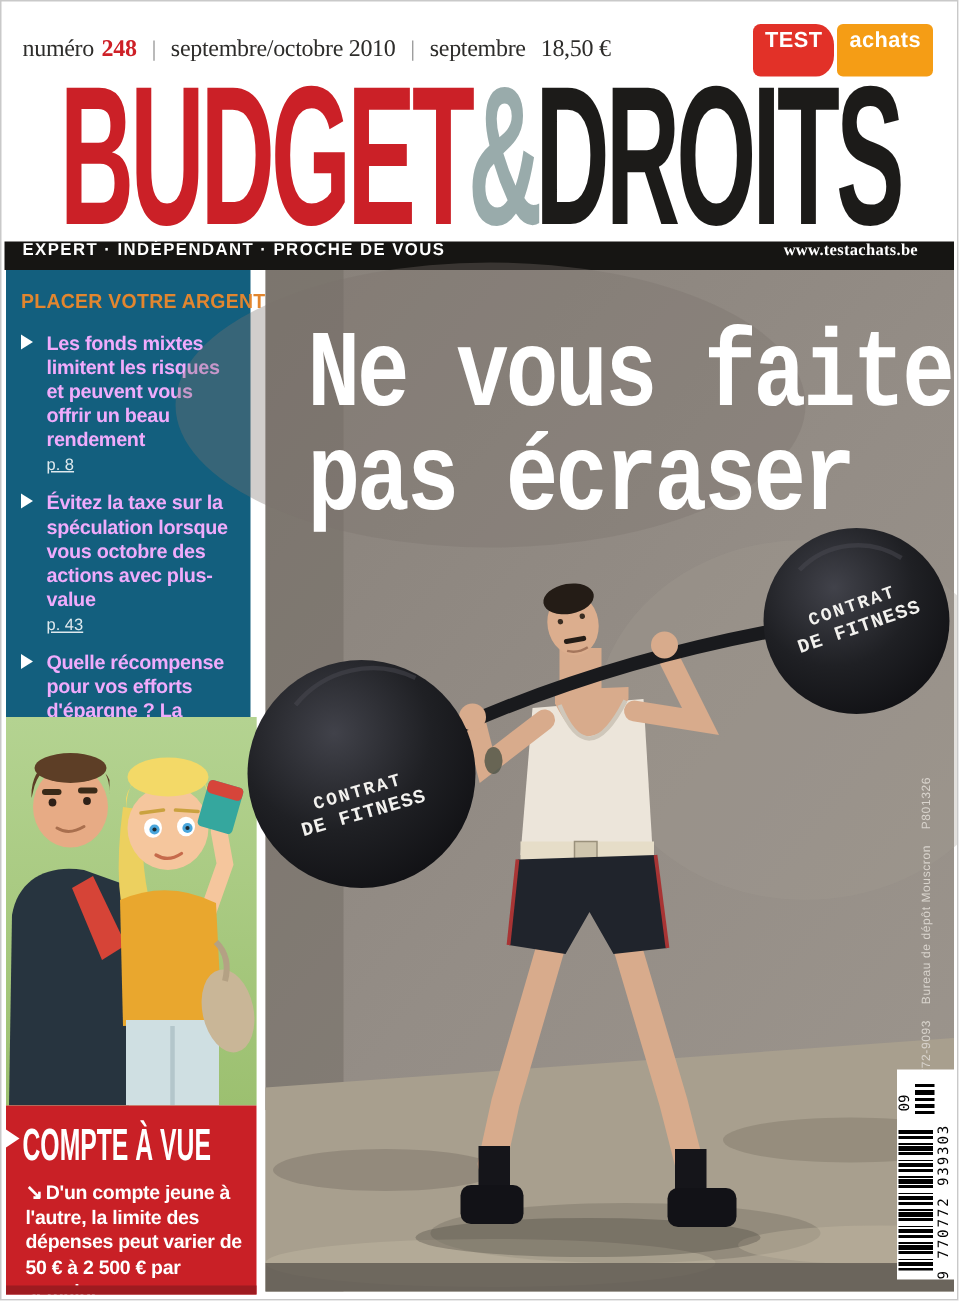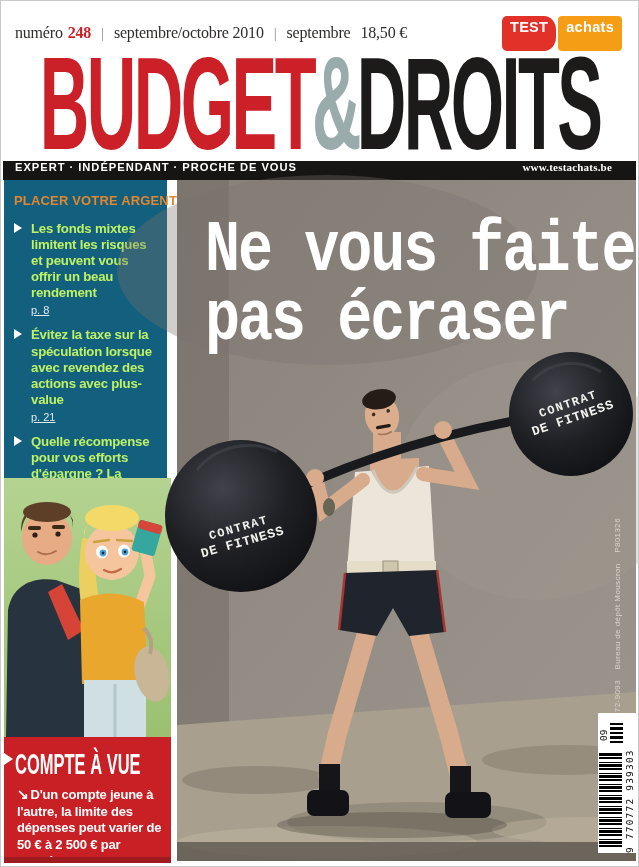--- a/index.html
+++ b/index.html
@@ -43,21 +43,21 @@
 
   
   .bluebox { position:absolute; left:3px; top:179px; width:163px; height:324px;
              background:#135f7e; padding:13px 8px 0 10px; }
   .bluebox h2 { color:#e2862f; font-size:13.5px; letter-spacing:0.2px; margin-bottom:13px;
                 transform:scaleX(.96); transform-origin:left; white-space:nowrap; }
   .bb-item { position:relative; padding-left:17px; margin-bottom:11px; }
   .bb-item .tri { position:absolute; left:0; top:2px; width:0; height:0;
                   border-left:8px solid #fff; border-top:5px solid transparent;
                   border-bottom:5px solid transparent; }
-  .bb-item .txt { color:#bef264; font-weight:bold; font-size:13.2px; line-height:1.22;
+  .bb-item .txt { color:#f0abfc; font-weight:bold; font-size:13.2px; line-height:1.22;
                   letter-spacing:-0.2px; }
   .bb-item .pg  { color:#dfe9ee; font-size:11px; margin-top:3px;text-decoration:underline; }
 
   .illu { position:absolute; left:3px; top:477px; width:167px; height:259px; background:#a9cb80; }
   .illu svg { display:block; }
 
   .redbox { position:absolute; left:3px; top:736px; width:167px; height:126px;
             background:#c92026; padding:10px 8px 5px 13px; }
   .redbox .shadowline { position:absolute; left:0; bottom:0; width:100%; height:6px; background:#9e1b20; }
   .rb-tri { position:absolute; left:0; top:16px; width:0; height:0;
@@ -138,22 +138,22 @@
     <h2>PLACER VOTRE ARGENT</h2>
 
     <div class="bb-item">
       <span class="tri"></span>
       <div class="txt">Les fonds mixtes limitent les risques et peuvent vous offrir un beau rendement</div>
       <div class="pg">p. 8</div>
     </div>
 
     <div class="bb-item">
       <span class="tri"></span>
-      <div class="txt">Évitez la taxe sur la spéculation lorsque avec revendez des actions avec plus-value</div>
-      <div class="pg">p. 21</div>
+      <div class="txt">Évitez la taxe sur la spéculation lorsque vous octobre des actions avec plus-value</div>
+      <div class="pg">p. 43</div>
     </div>
 
     <div class="bb-item">
       <span class="tri"></span>
       <div class="txt">Quelle récompense pour vos efforts d'épargne ? La réponse avec nos outils de calcul en ligne</div>
       <div class="pg">p. 34</div>
     </div>
   </div>
 
   <div class="illu">

